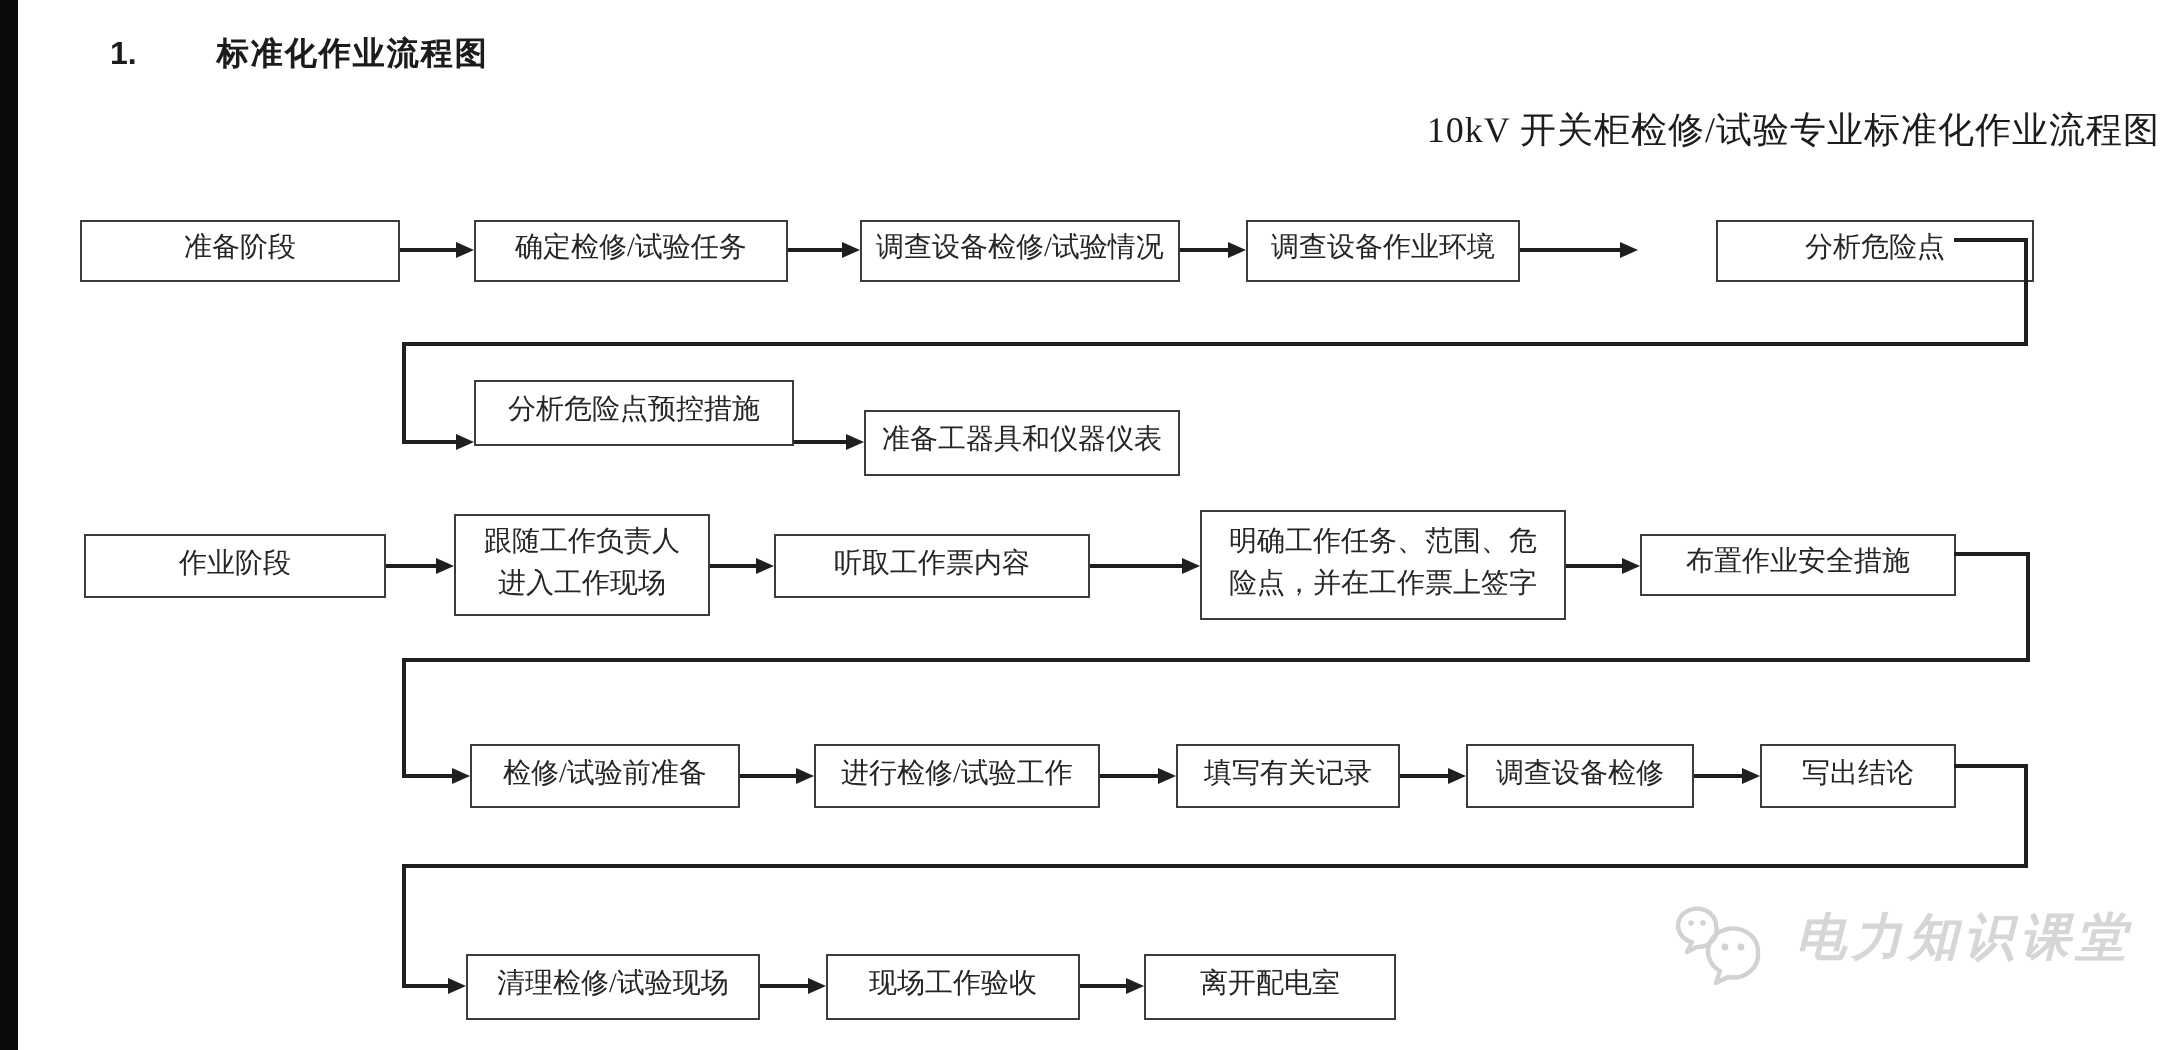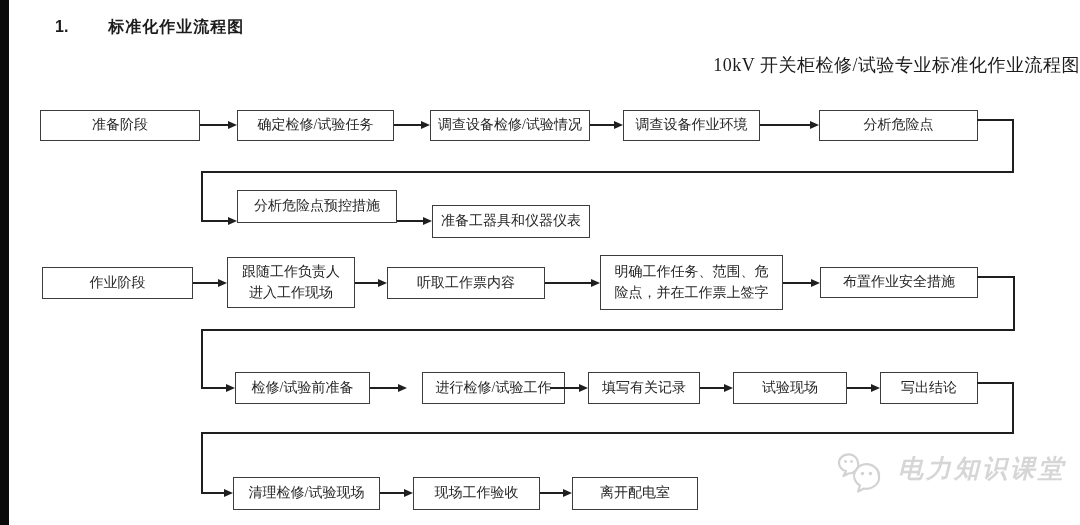--- a/index.html
+++ b/index.html
@@ -46,37 +46,37 @@
   <div class="heading">
     <span class="num">1.</span><span>标准化作业流程图</span>
   </div>
 
   <div class="dtitle">10kV 开关柜检修/试验专业标准化作业流程图</div>
 
   <div class="node" style="left:40px;top:110px;width:160px;height:31px">准备阶段</div>
   <div class="node" style="left:237px;top:110px;width:157px;height:31px">确定检修/试验任务</div>
   <div class="node" style="left:430px;top:110px;width:160px;height:31px">调查设备检修/试验情况</div>
   <div class="node" style="left:623px;top:110px;width:137px;height:31px">调查设备作业环境</div>
-  <div class="node" style="left:819px;top:110px;width:159px;height:31px">分析危险点</div>
+  <div class="node" style="left:858px;top:110px;width:159px;height:31px">分析危险点</div>
 
   <div class="node" style="left:237px;top:190px;width:160px;height:33px">分析危险点预控措施</div>
   <div class="node" style="left:432px;top:205px;width:158px;height:33px">准备工器具和仪器仪表</div>
 
   <div class="node" style="left:42px;top:267px;width:151px;height:32px">作业阶段</div>
   <div class="node" style="left:227px;top:257px;width:128px;height:51px">跟随工作负责人
 进入工作现场</div>
   <div class="node" style="left:387px;top:267px;width:158px;height:32px">听取工作票内容</div>
   <div class="node" style="left:600px;top:255px;width:183px;height:55px">明确工作任务、范围、危
 险点，并在工作票上签字</div>
   <div class="node" style="left:820px;top:267px;width:158px;height:31px">布置作业安全措施</div>
 
   <div class="node" style="left:235px;top:372px;width:135px;height:32px">检修/试验前准备</div>
-  <div class="node" style="left:422px;top:372px;width:143px;height:32px">进行检修/试验工作</div>
+  <div class="node" style="left:407px;top:372px;width:143px;height:32px">进行检修/试验工作</div>
   <div class="node" style="left:588px;top:372px;width:112px;height:32px">填写有关记录</div>
-  <div class="node" style="left:733px;top:372px;width:114px;height:32px">试验现场</div>
+  <div class="node" style="left:733px;top:372px;width:114px;height:32px">调查设备检修</div>
   <div class="node" style="left:880px;top:372px;width:98px;height:32px">写出结论</div>
 
   <div class="node" style="left:233px;top:477px;width:147px;height:33px">清理检修/试验现场</div>
   <div class="node" style="left:413px;top:477px;width:127px;height:33px">现场工作验收</div>
   <div class="node" style="left:572px;top:477px;width:126px;height:33px">离开配电室</div>
 
   <div class="hl" style="left:200px;top:124px;width:30px"></div>
   <div class="ah" style="left:228px;top:121px"></div>
   <div class="hl" style="left:394px;top:124px;width:29px"></div>
   <div class="ah" style="left:421px;top:121px"></div>

